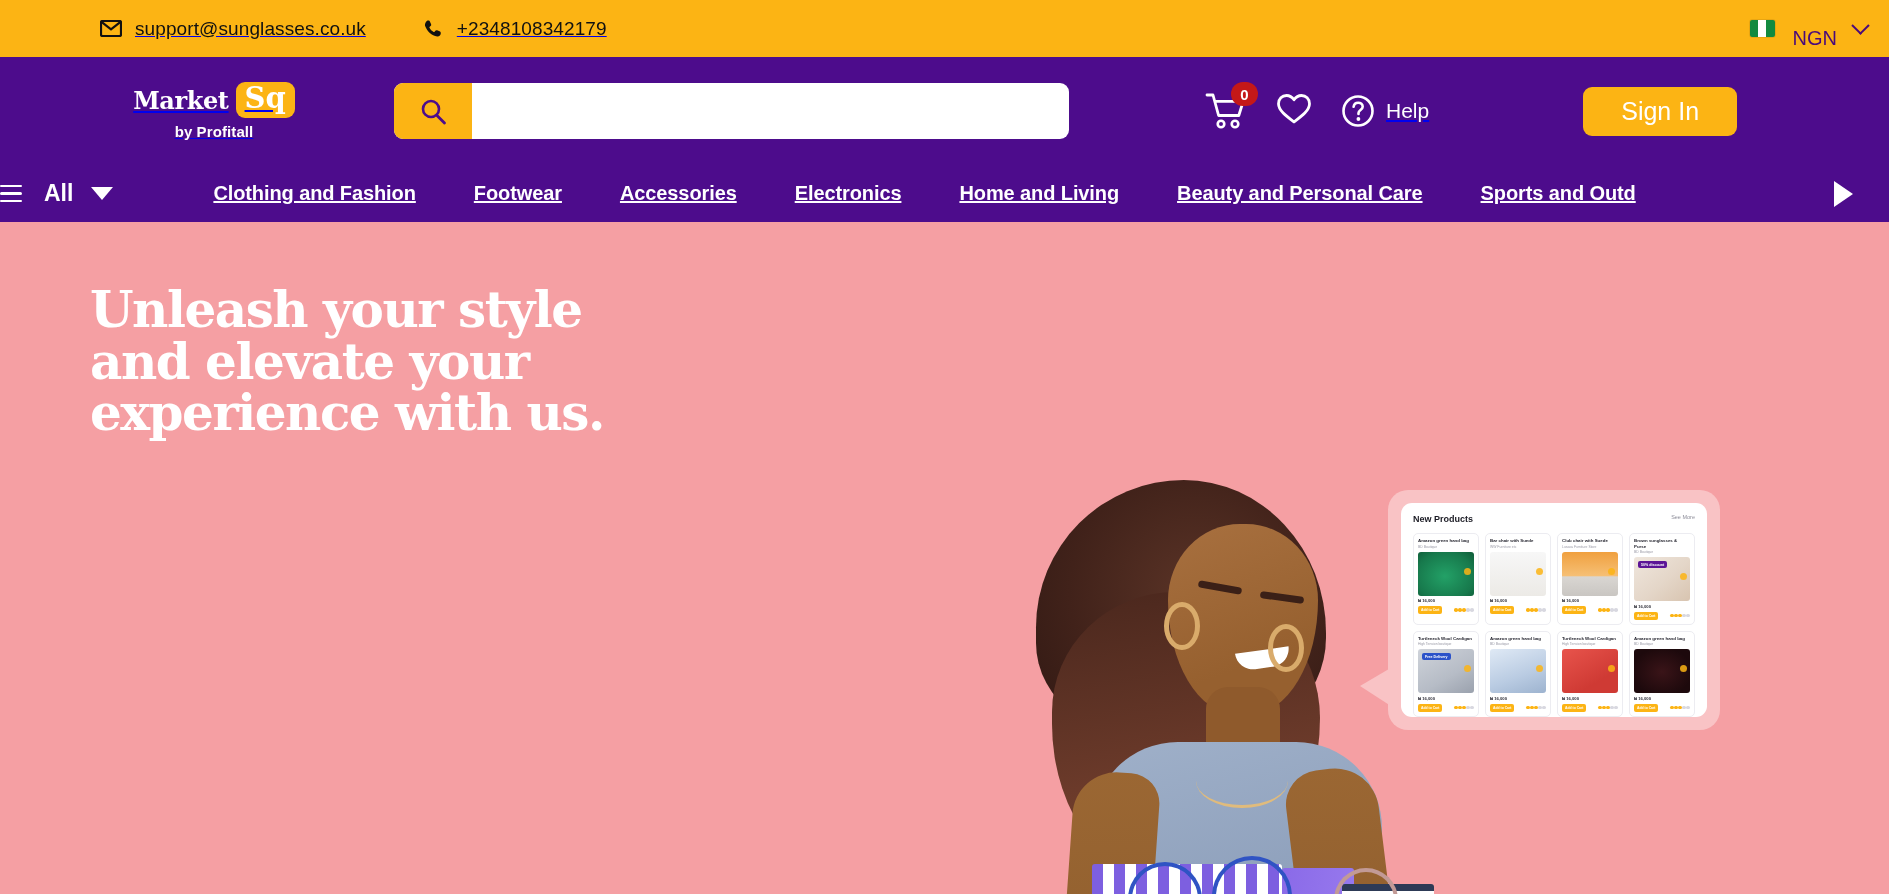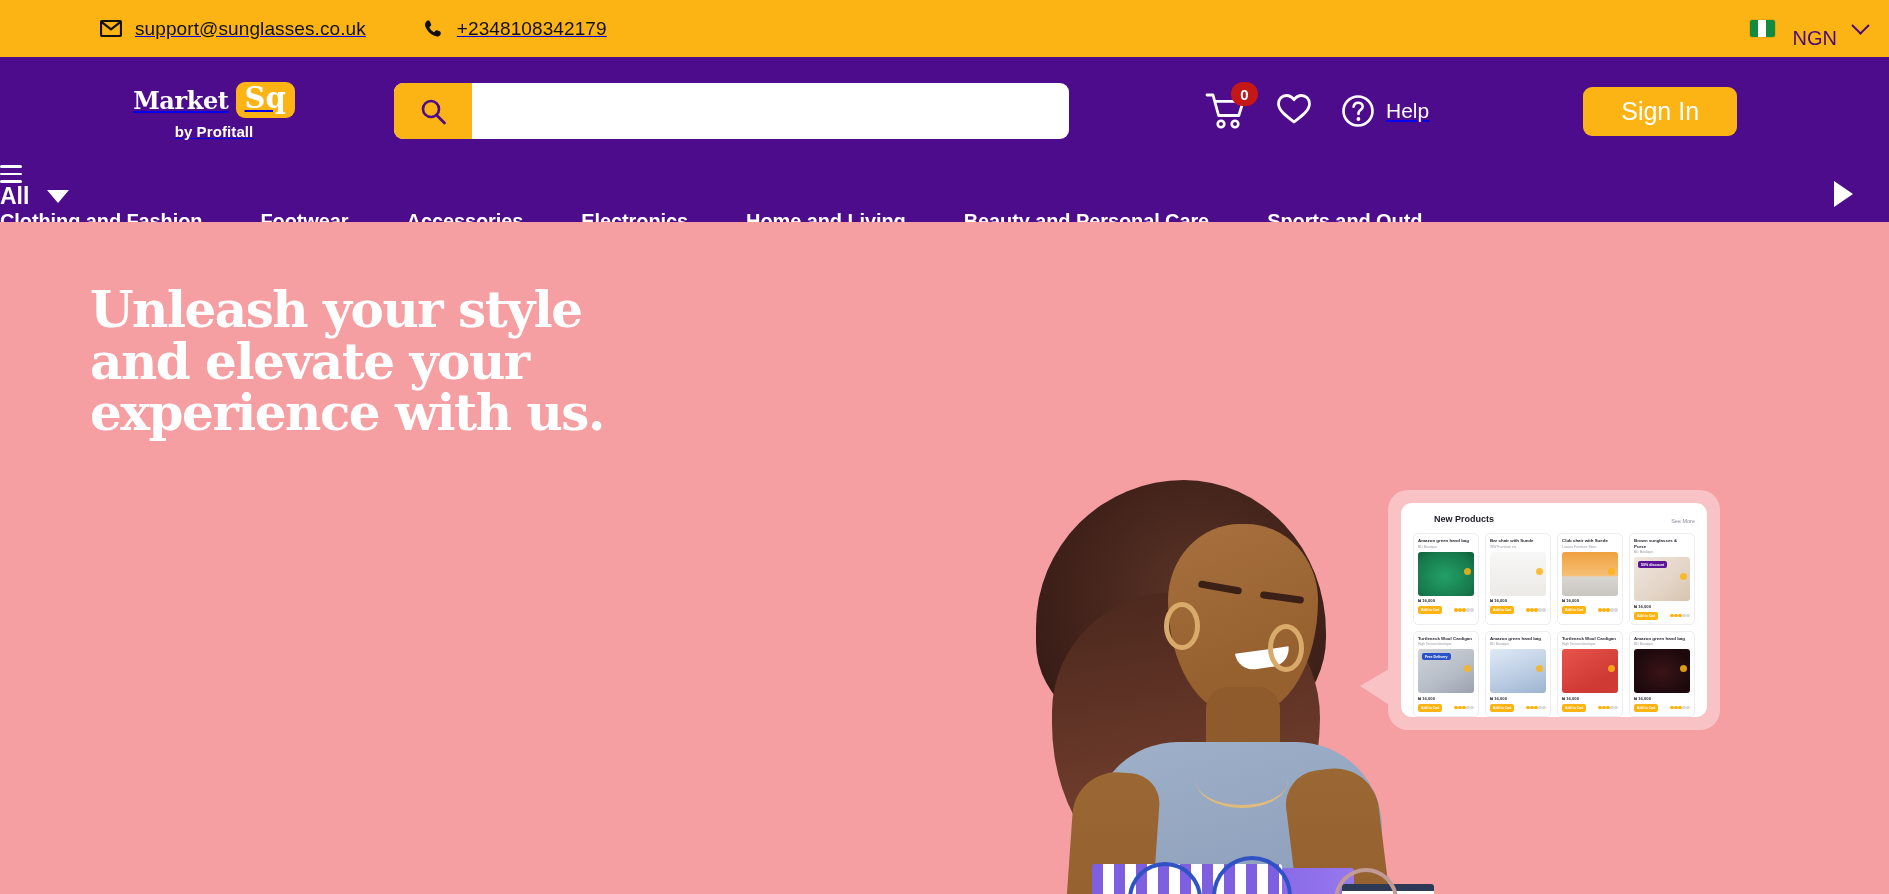--- a/index.html
+++ b/index.html
@@ -72,21 +72,21 @@
   }
   .help-wrap { display: flex; align-items: center; gap: 11px; cursor: pointer; }
   .help-text { color: #fff; font-size: 21px; }
   .signin-btn {
     margin-left: 125px; background: #fcb414; color: #fff; border: 0; cursor: pointer;
     font-size: 25px; padding: 0 38px; height: 49px; border-radius: 9px;
     font-family: "Liberation Sans", sans-serif;
   }
 
   
-  .nav { height: 57px; display: flex; position: relative; overflow: hidden; flex-direction: column; }
+  .nav { height: 57px; display: flex; align-items: center; position: relative; overflow: hidden; }
   .burger { display: flex; flex-direction: column; gap: 5px; cursor: pointer; margin-right: 22px; }
   .burger i { width: 22px; height: 2.5px; background: #fff; display: block; border-radius: 2px; }
   .nav-all { display: flex; align-items: center; gap: 18px; cursor: pointer; margin-right: 100px; }
   .nav-all-label { color: #fff; font-size: 23px; font-weight: 700; }
   .tri-down {
     width: 0; height: 0; border-left: 11px solid transparent; border-right: 11px solid transparent;
     border-top: 13px solid #fff;
   }
   .nav-items { display: flex; align-items: center; gap: 58px; white-space: nowrap; }
   .nav-item { color: #fff; font-size: 20px; font-weight: 700; cursor: pointer; letter-spacing: -.1px; }
@@ -183,21 +183,21 @@
   .bubble {
     position: absolute; left: 1388px; top: 268px; width: 332px; height: 240px;
     background: #f9c3c5; border-radius: 20px; padding: 13px;
   }
   .bubble-tail {
     position: absolute; left: -28px; bottom: 22px; width: 0; height: 0;
     border-top: 20px solid transparent; border-bottom: 22px solid transparent;
     border-right: 34px solid #f9c3c5;
   }
   .panel { background: #fff; border-radius: 11px; width: 100%; height: 100%; padding: 11px 12px; }
-  .panel-head { display: flex; align-items: flex-end; justify-content: space-between; margin-bottom: 9px; margin-left: 21px; }
+  .panel-head { display: flex; align-items: flex-start; justify-content: space-between; margin-bottom: 9px; }
   .panel-title { font-size: 9px; font-weight: 700; color: #1b1b24; }
   .panel-more { font-size: 5.5px; color: #8d8d99; cursor: pointer; }
   .prod-grid { display: grid; grid-template-columns: repeat(4, 1fr); gap: 6px; }
   .pcard {
     background: #fff; border: 1px solid #ececf1; border-radius: 5px; padding: 4px;
     position: relative; overflow: hidden; cursor: pointer;
   }
   .pname { font-size: 4.4px; font-weight: 700; color: #24242e; line-height: 1.25; }
   .pshop { font-size: 3.4px; color: #9a9aa6; margin-top: 1px; }
   .pimg { height: 44px; border-radius: 3px; margin-top: 3px; position: relative; overflow: hidden; }

